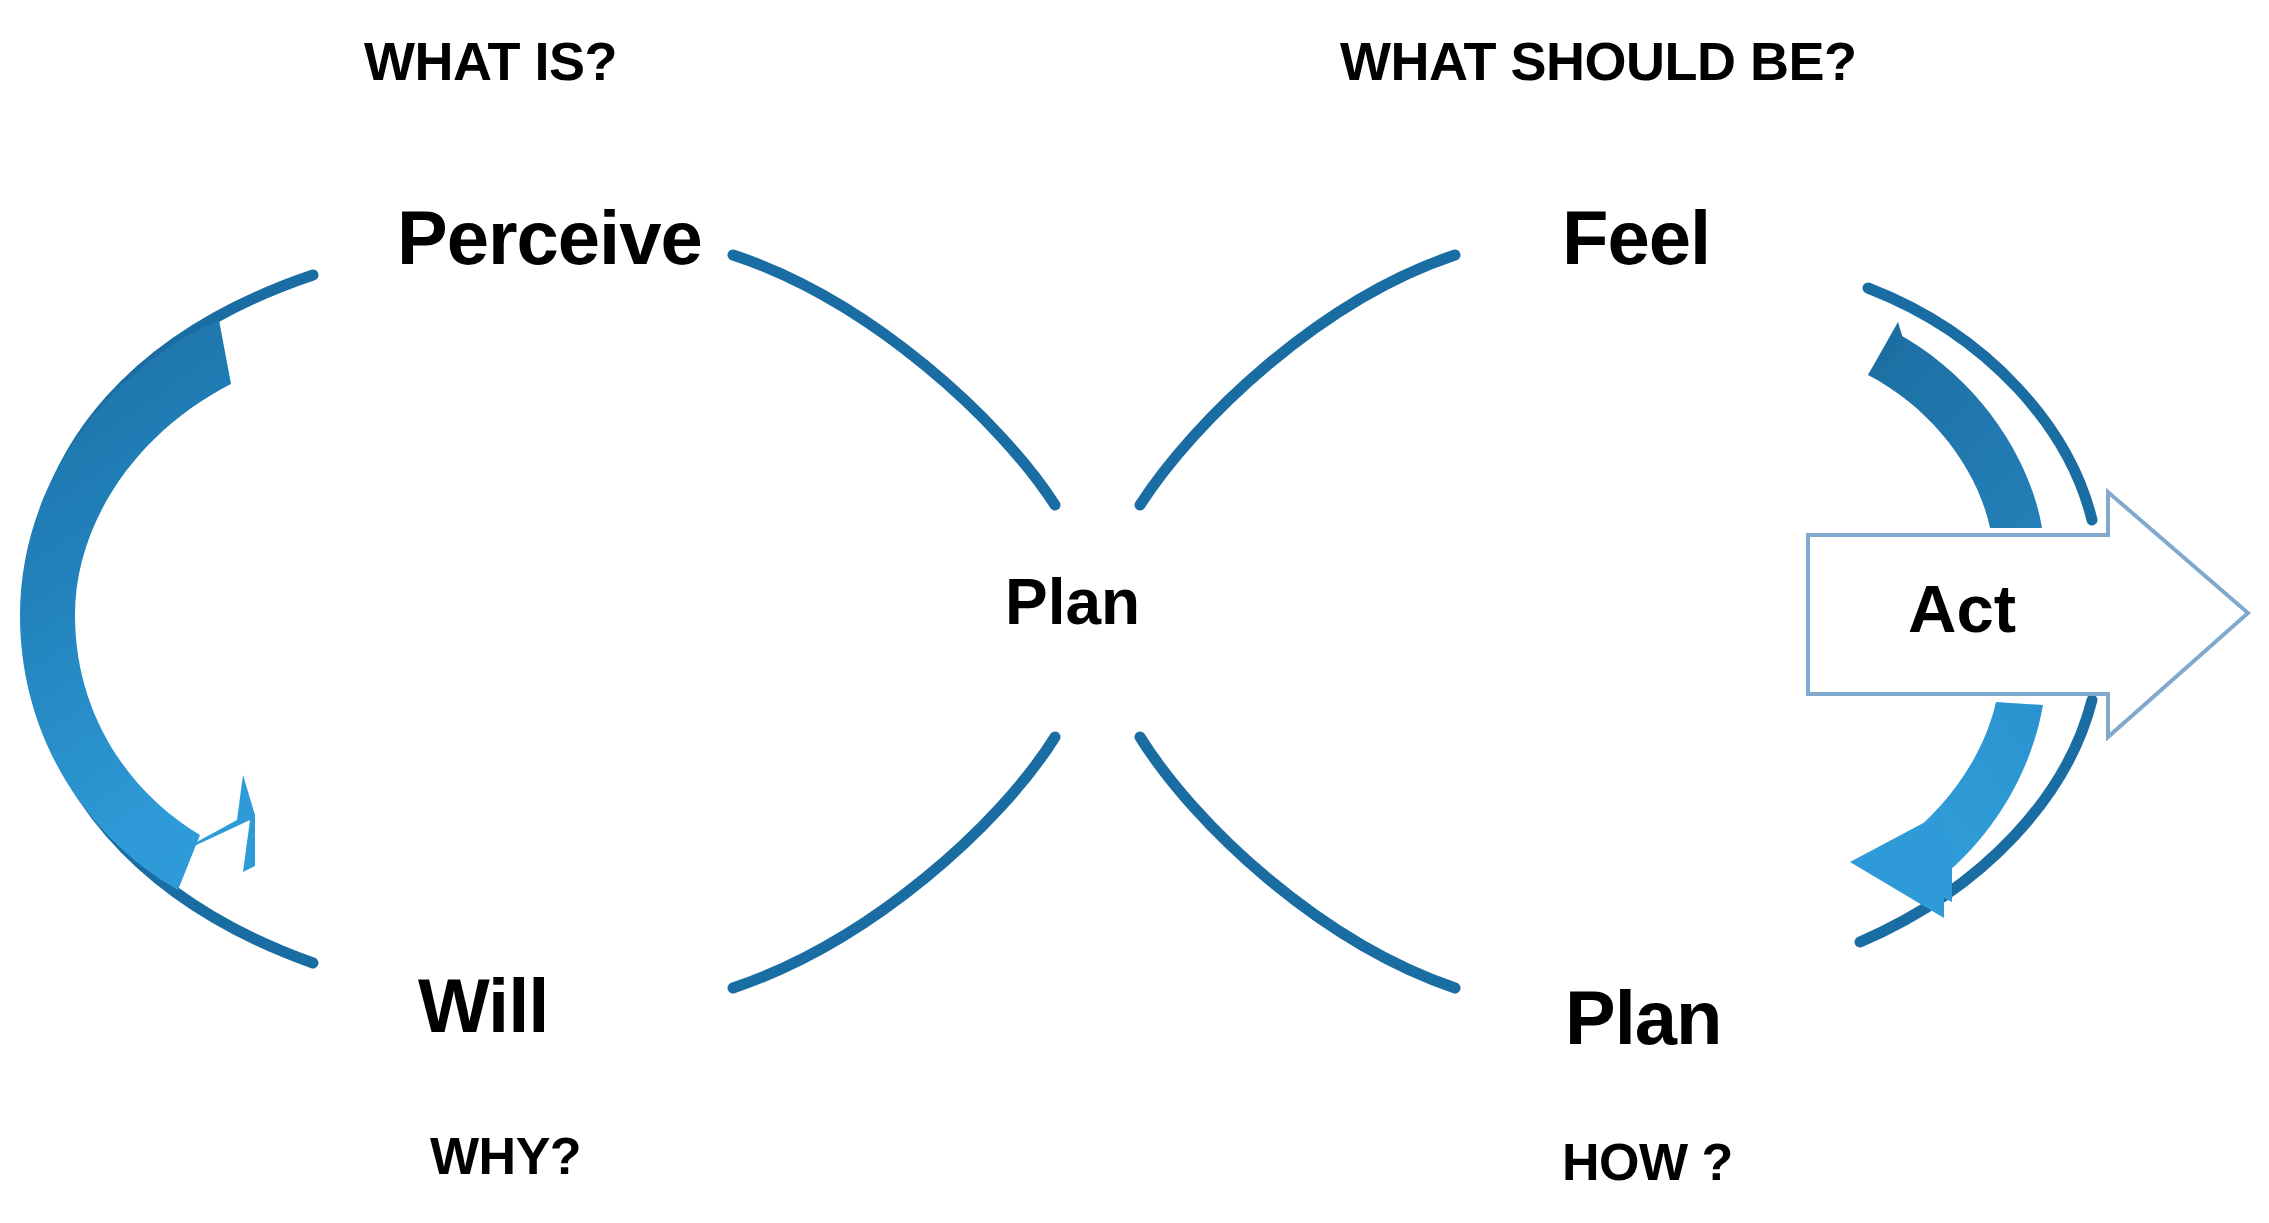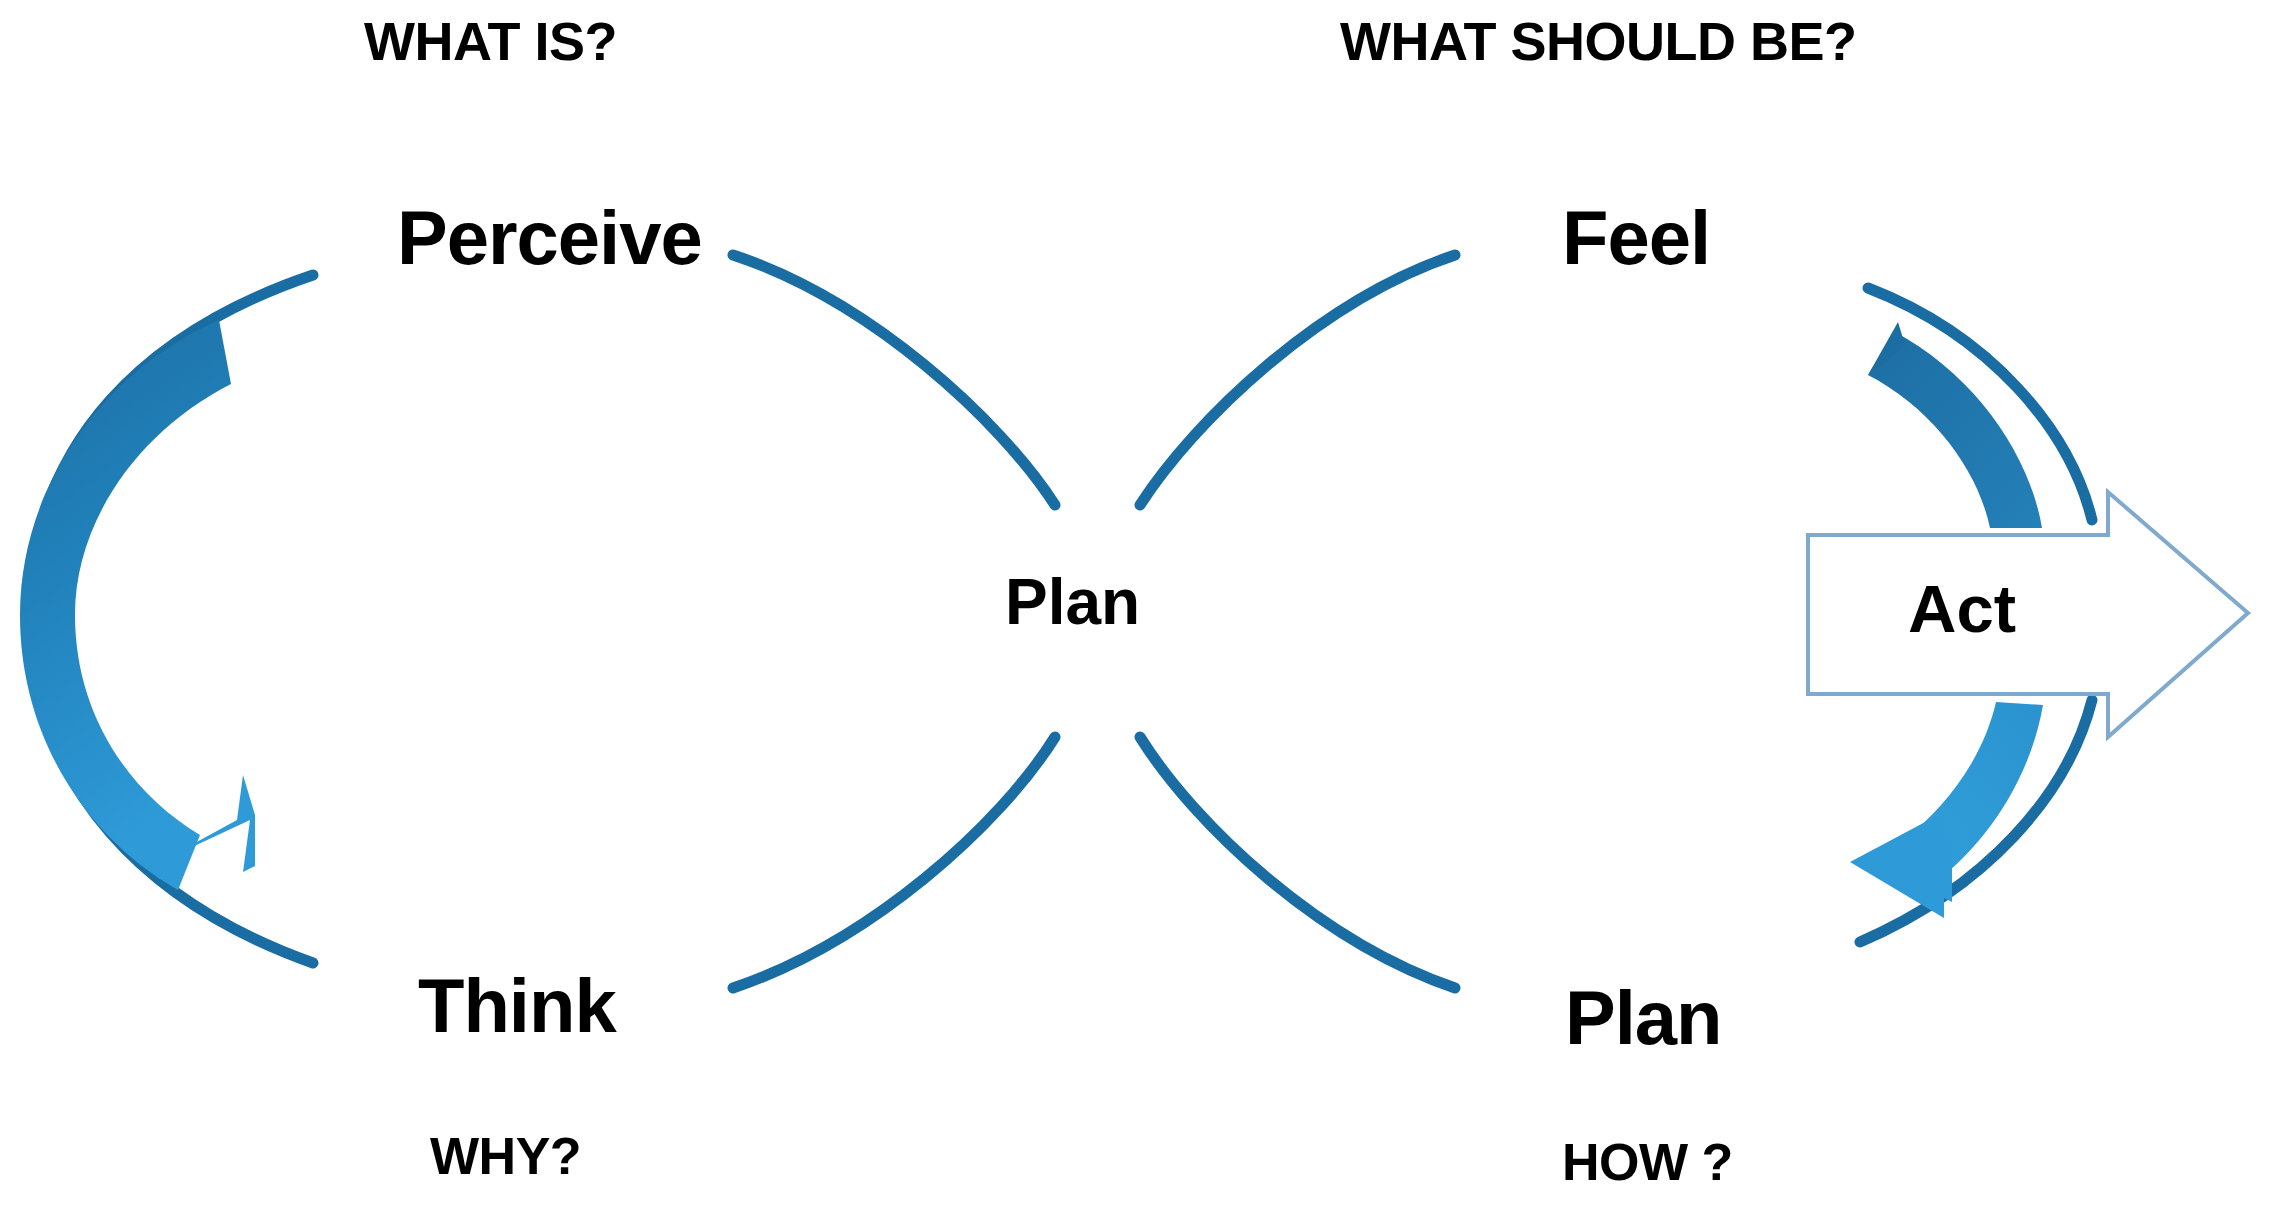--- a/index.html
+++ b/index.html
@@ -28,20 +28,21 @@
     position: absolute;
     color: #000000;
     font-weight: bold;
     white-space: nowrap;
     font-family: "Liberation Sans", sans-serif;
     line-height: 1;
   }
   .lbl-header {
     font-size: 54px;
     letter-spacing: -0.5px;
+    margin-top: 20px;
   }
   .lbl-node {
     font-size: 76px;
     letter-spacing: -1px;
   }
   .lbl-question {
     font-size: 52px;
     letter-spacing: -0.5px;
   }
   .lbl-center {
@@ -130,21 +131,21 @@
   <div class="lbl lbl-header" style="left:1340px; top:14px;">WHAT SHOULD BE?</div>
 
   <div class="lbl lbl-node" style="left:352px; top:200px;margin-left:45px;">Perceive</div>
 
   <div class="lbl lbl-node" style="left:1562px; top:200px;">Feel</div>
 
   <div class="lbl lbl-center" style="left:1005px; top:570px;">Plan</div>
 
   <div class="lbl lbl-act" style="left:1908px; top:575px;">Act</div>
 
-  <div class="lbl lbl-node" style="left:418px; top:968px;">Think</div>
+  <div class="lbl lbl-node" style="left:418px; top:968px;">Will</div>
 
   <div class="lbl lbl-node" style="left:1565px; top:980px;">Plan</div>
 
   <div class="lbl lbl-question" style="left:430px; top:1130px;text-align:right;">WHY?</div>
 
   <div class="lbl lbl-question" style="left:1562px; top:1136px;">HOW ?</div>
 
 </div>
 
 </body></html>

